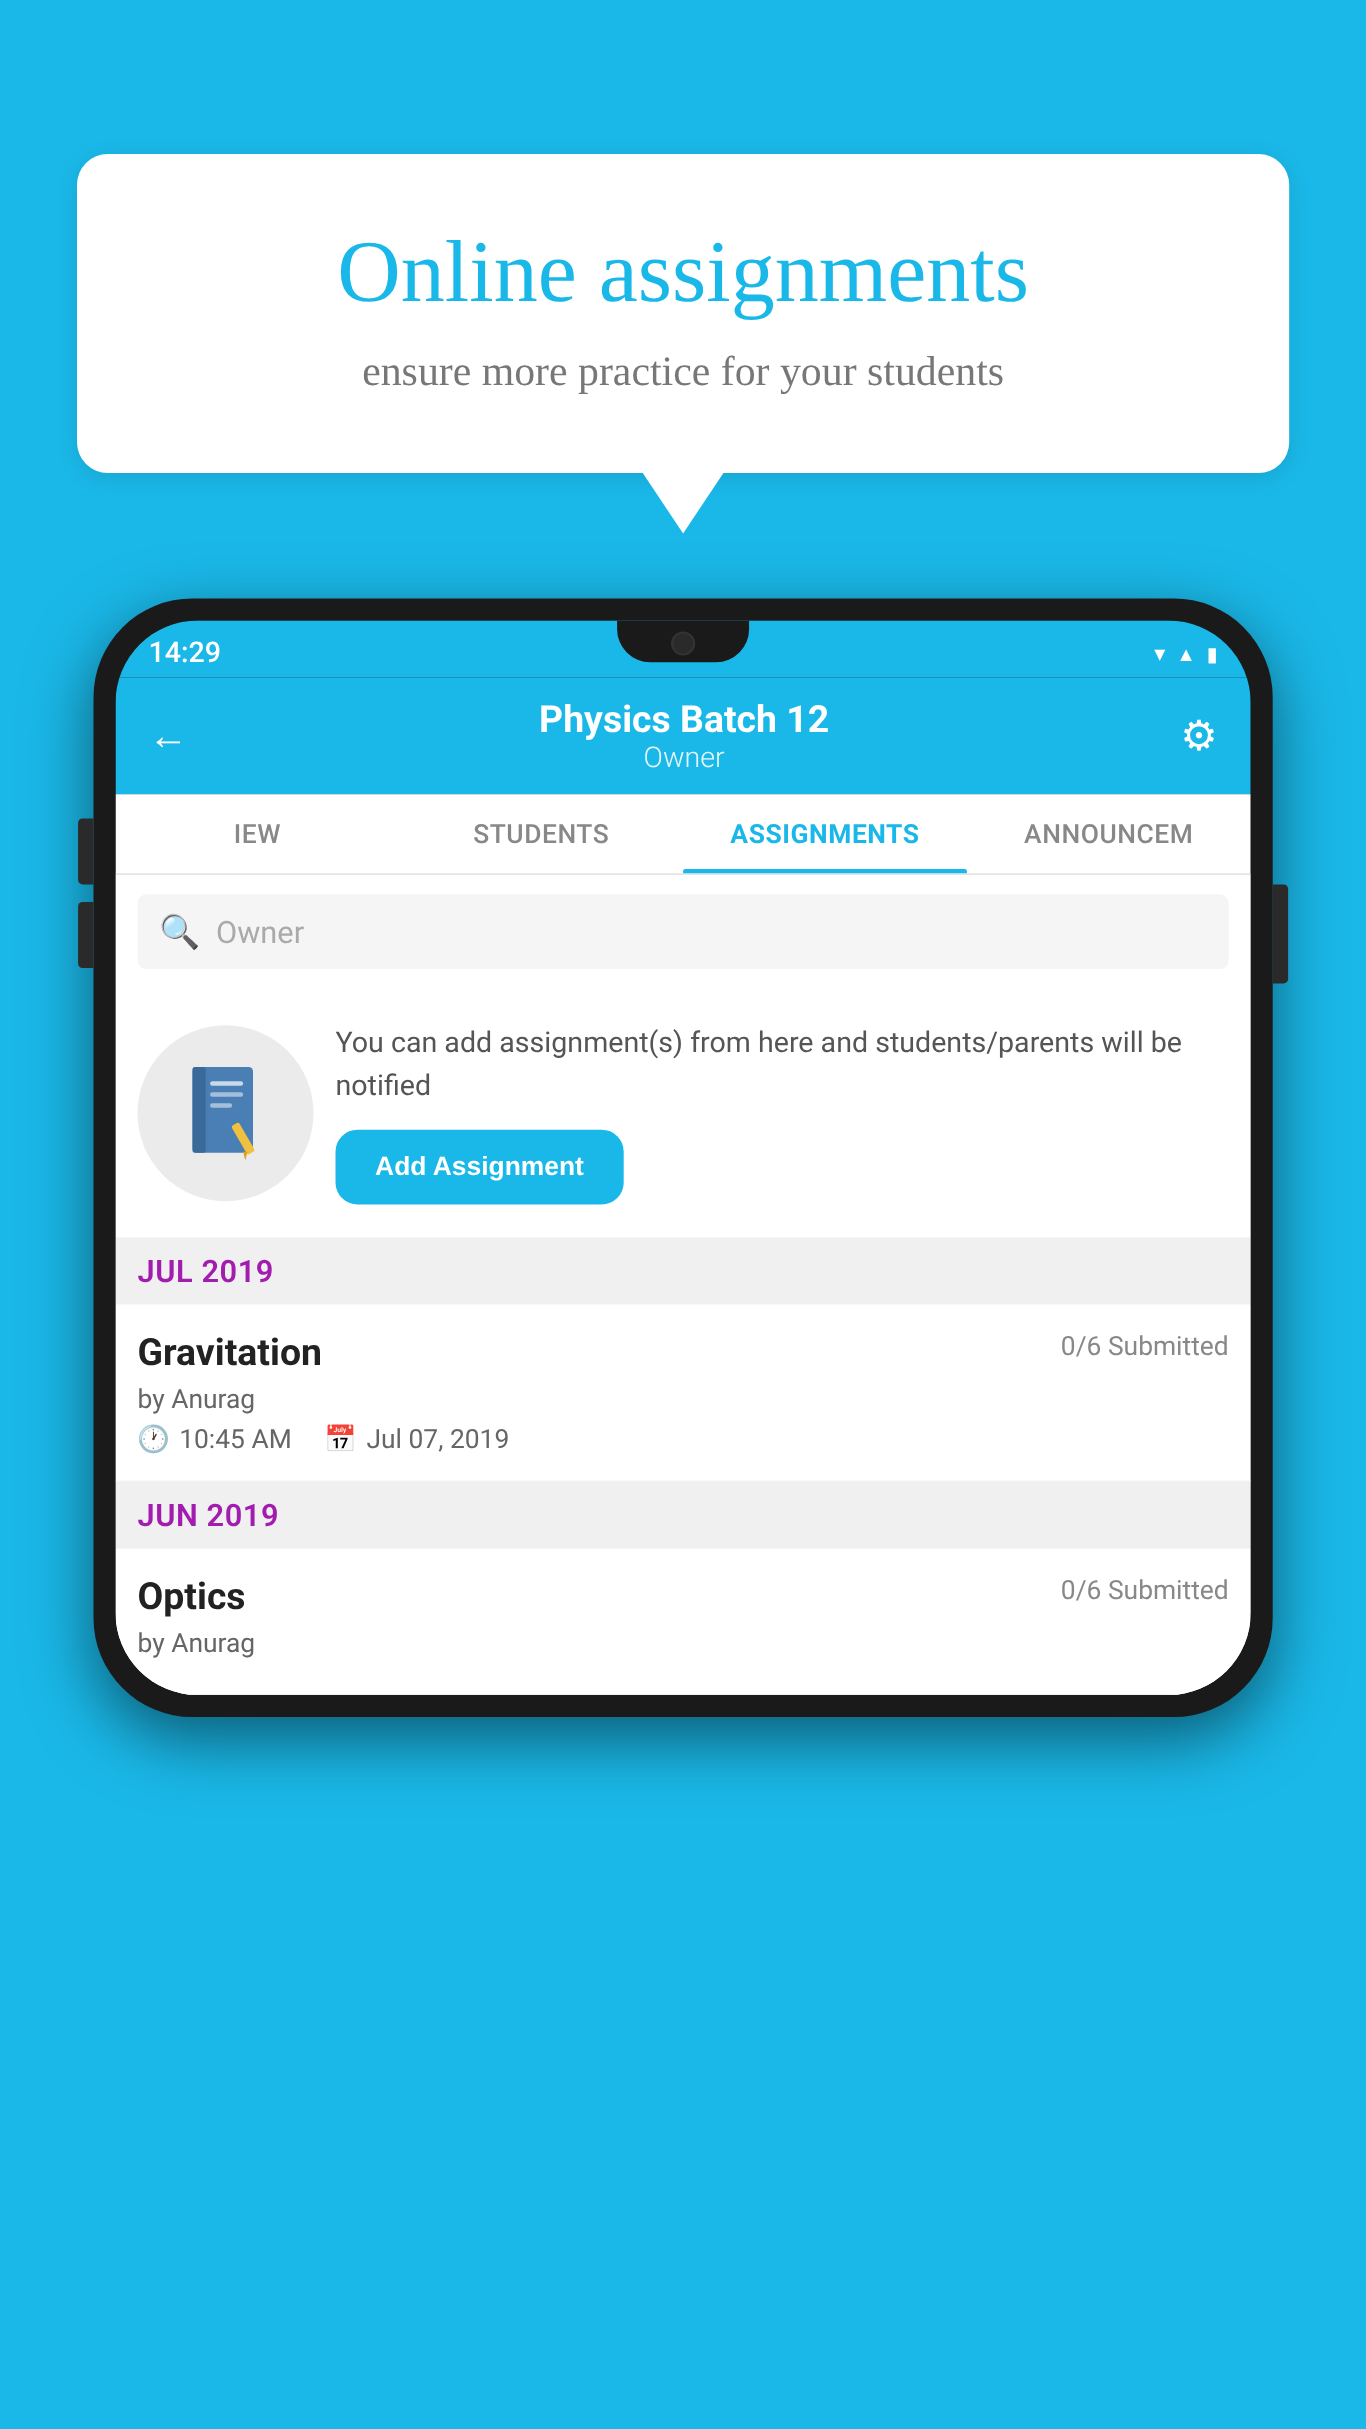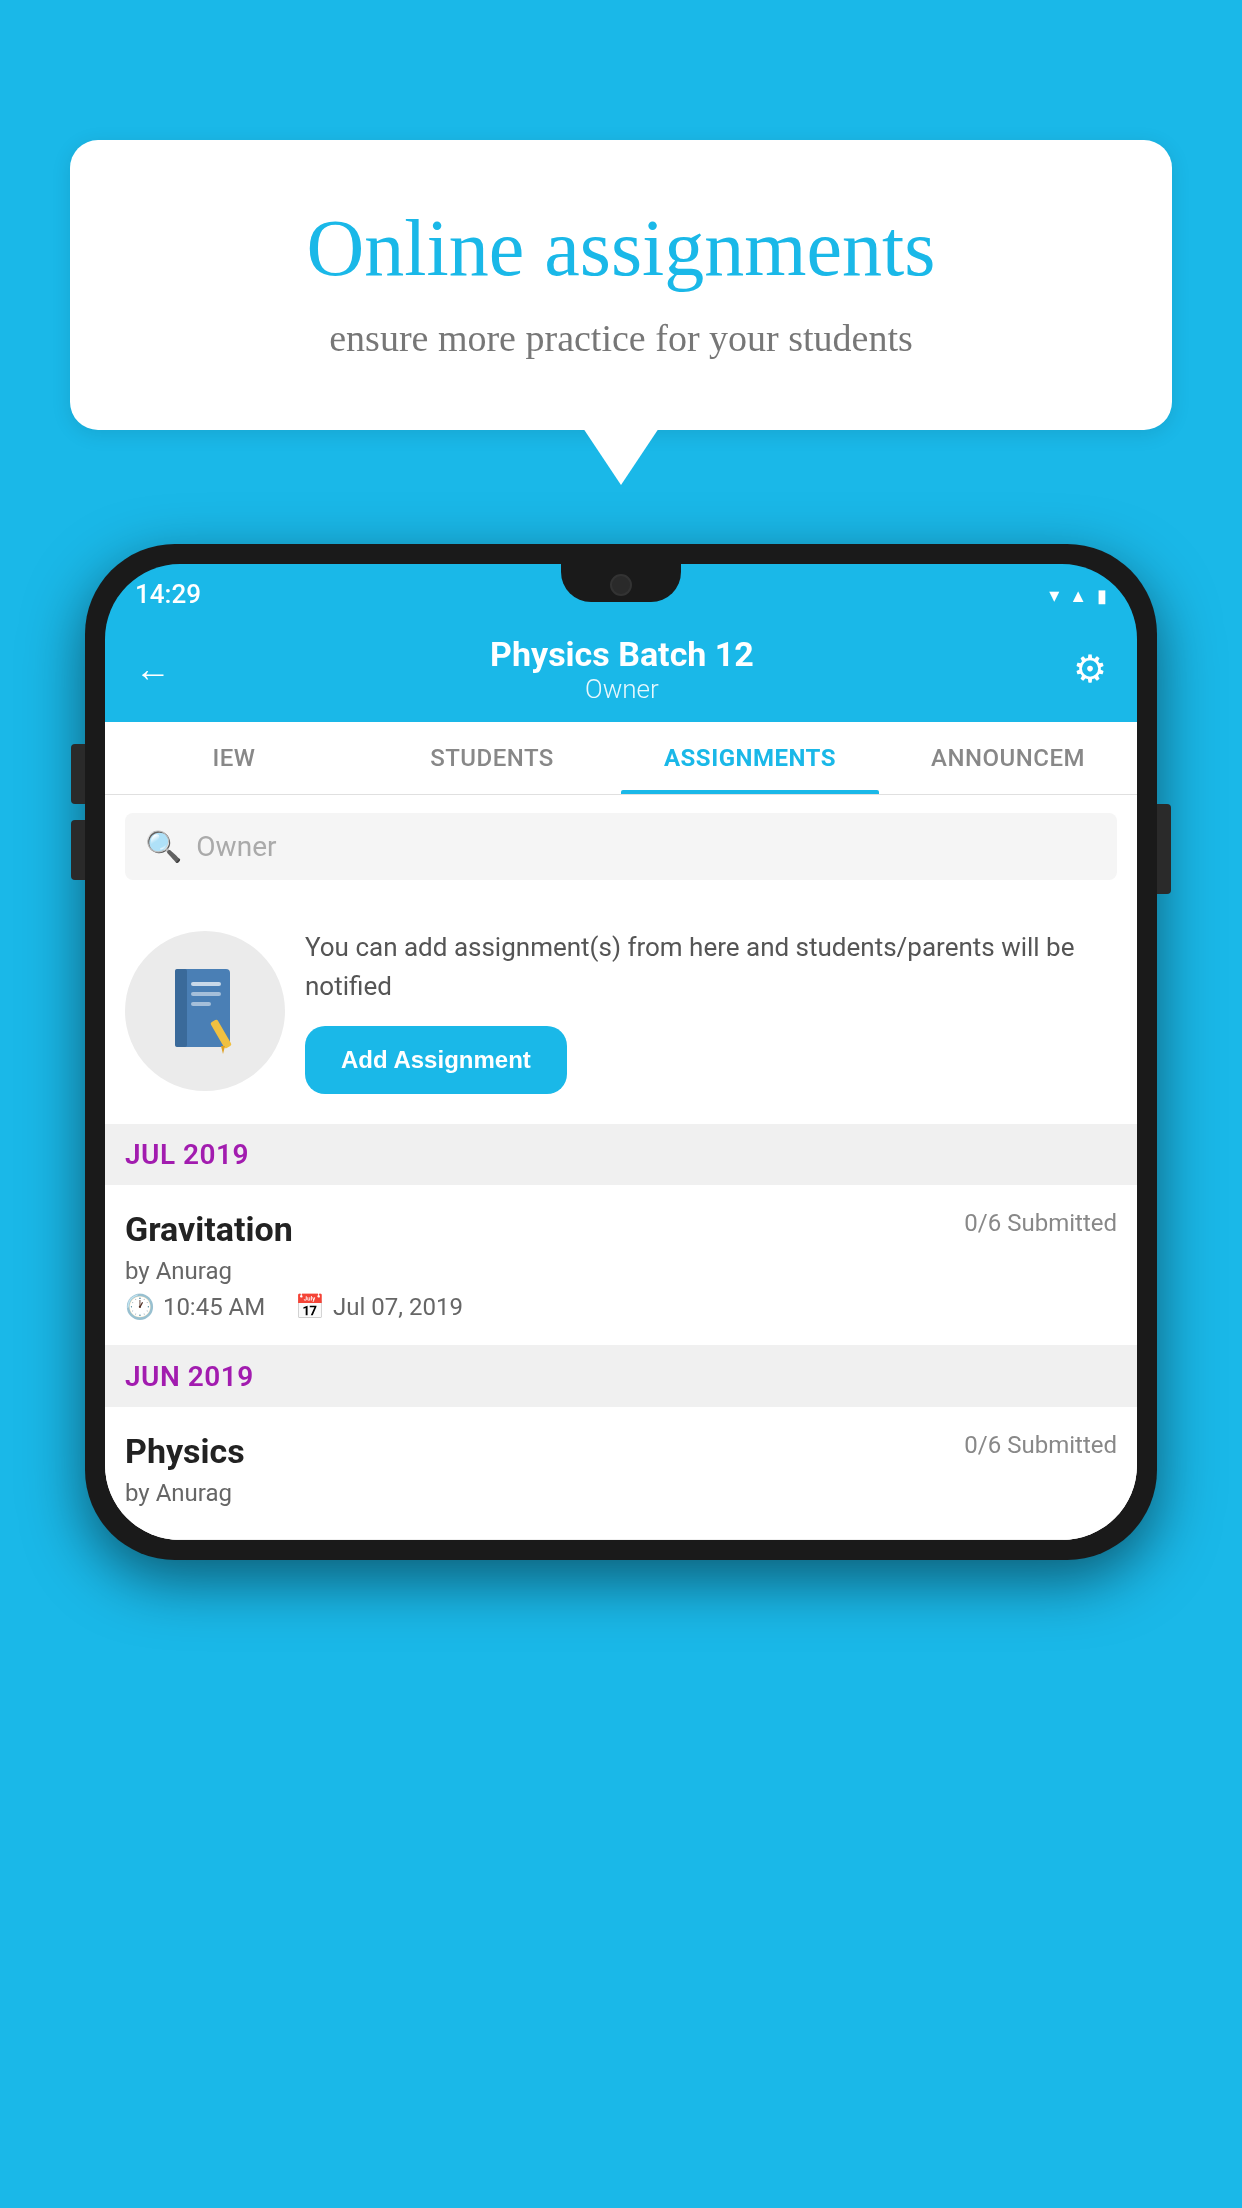--- a/index.html
+++ b/index.html
@@ -476,21 +476,21 @@
             </div>
           </div>
         </div>
 
         <div class="month-separator">
           <span>JUN 2019</span>
         </div>
 
         <div class="assignment-item">
           <div class="assignment-row1">
-            <span class="assignment-name">Physics</span>
+            <span class="assignment-name">Optics</span>
             <span class="assignment-submitted">0/6 Submitted</span>
           </div>
           <div class="assignment-author">by Anurag</div>
         </div>
 
       </div>
     </div>
   </div>
 </div>
 

